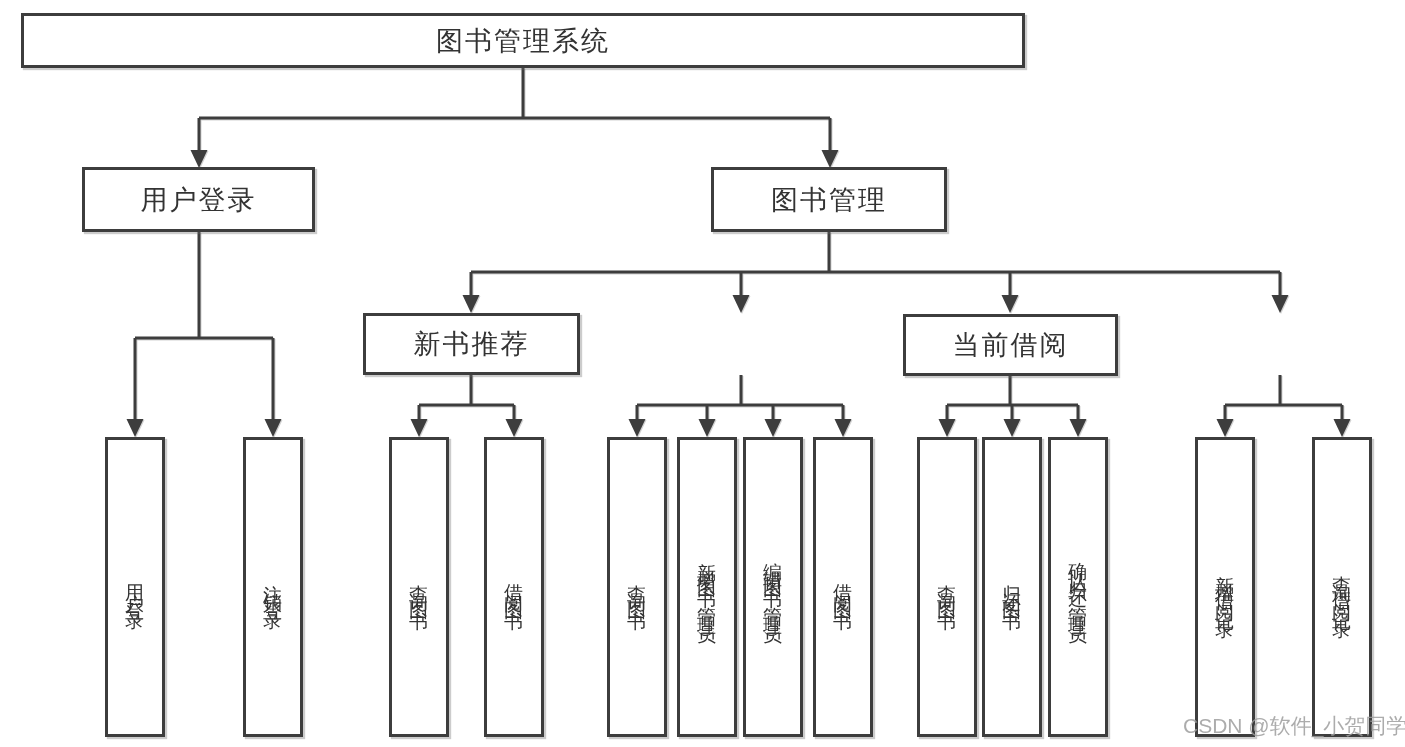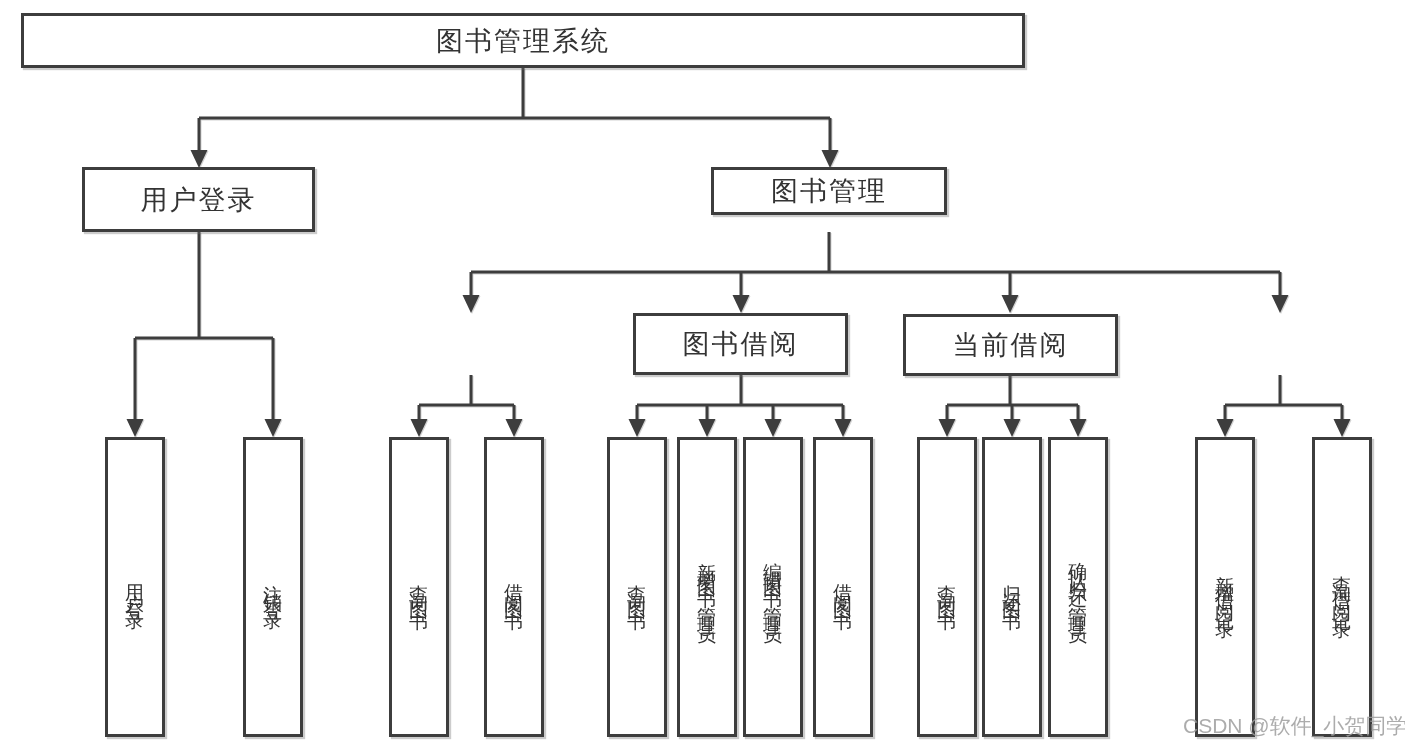--- a/index.html
+++ b/index.html
@@ -118,26 +118,26 @@
     </g>
   </svg>
 
   <div class="node h" style="left:21px; top:13px; width:1004px; height:55px;">
     <span>图书管理系统</span>
   </div>
 
   <div class="node h" style="left:82px; top:167px; width:233px; height:65px;">
     <span>用户登录</span>
   </div>
-  <div class="node h" style="left:711px; top:167px; width:236px; height:48px;">
+  <div class="node h" style="left:711px; top:167px; width:236px; height:65px;">
     <span>图书管理</span>
   </div>
 
-  <div class="node h" style="left:633px; top:313px; width:215px; height:62px;">
-    <span>图书借阅</span>
+  <div class="node h" style="left:363px; top:313px; width:217px; height:62px;">
+    <span>新书推荐</span>
   </div>
   <div class="node h" style="left:903px; top:314px; width:215px; height:62px;">
     <span>当前借阅</span>
   </div>
 
   <div class="node leaf" style="left:105px; top:437px; width:60px; height:300px;">
     <span class="vtext">用户登录</span>
   </div>
   <div class="node leaf" style="left:243px; top:437px; width:60px; height:300px;">
     <span class="vtext">注销登录</span>

